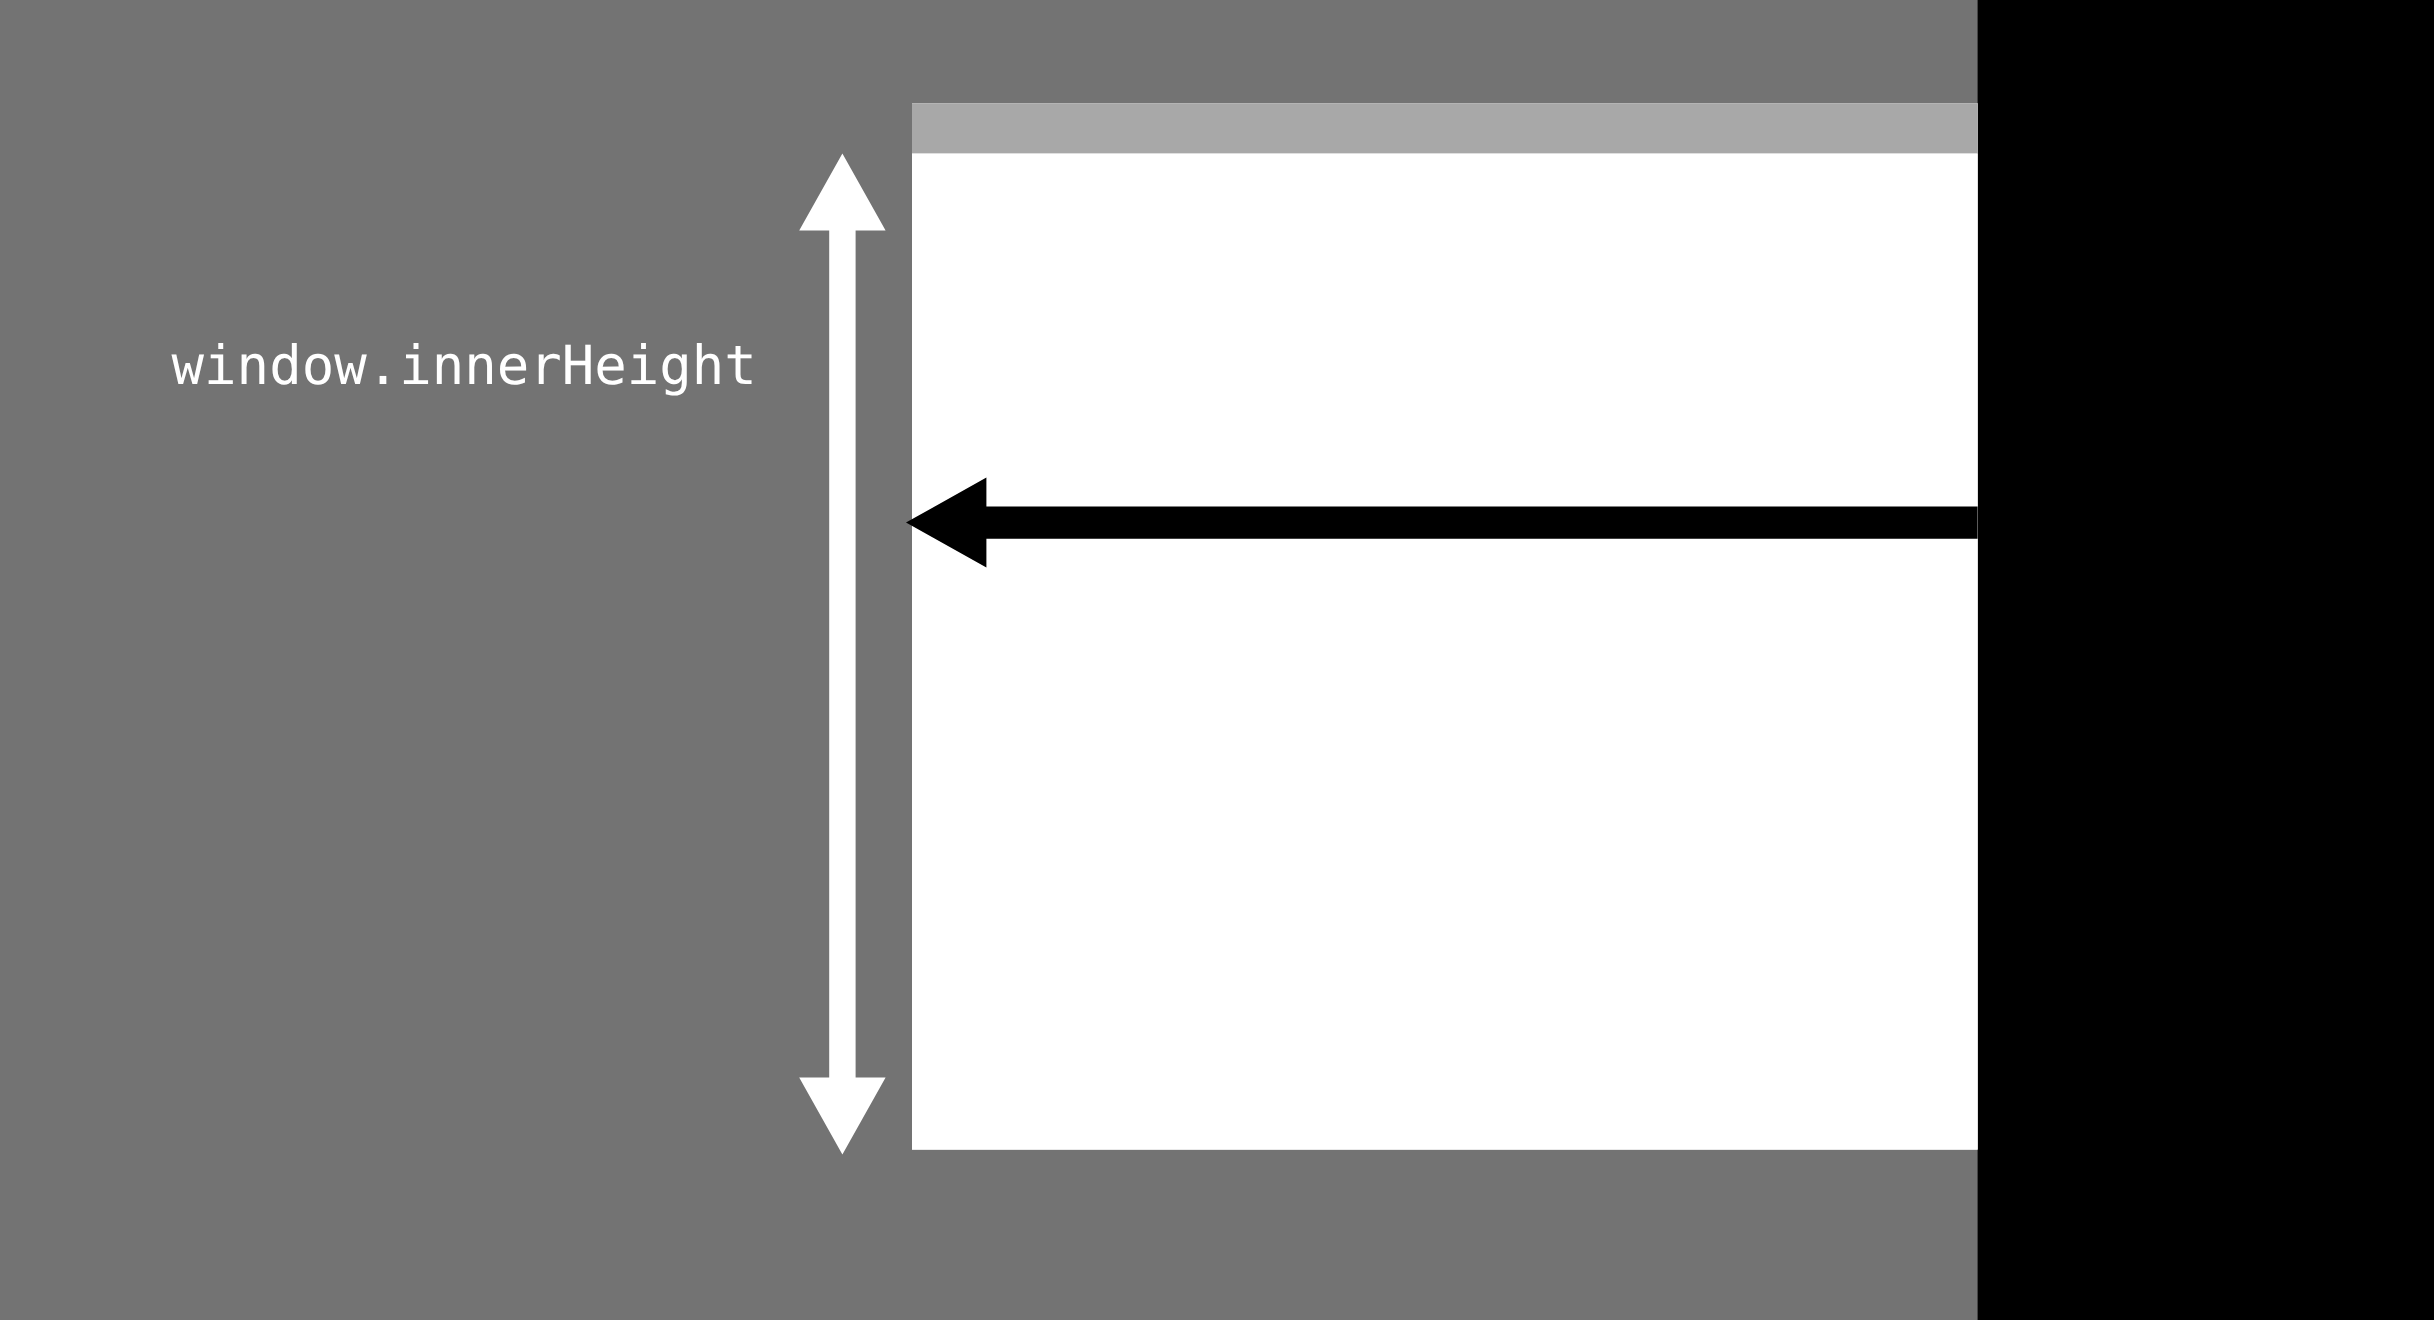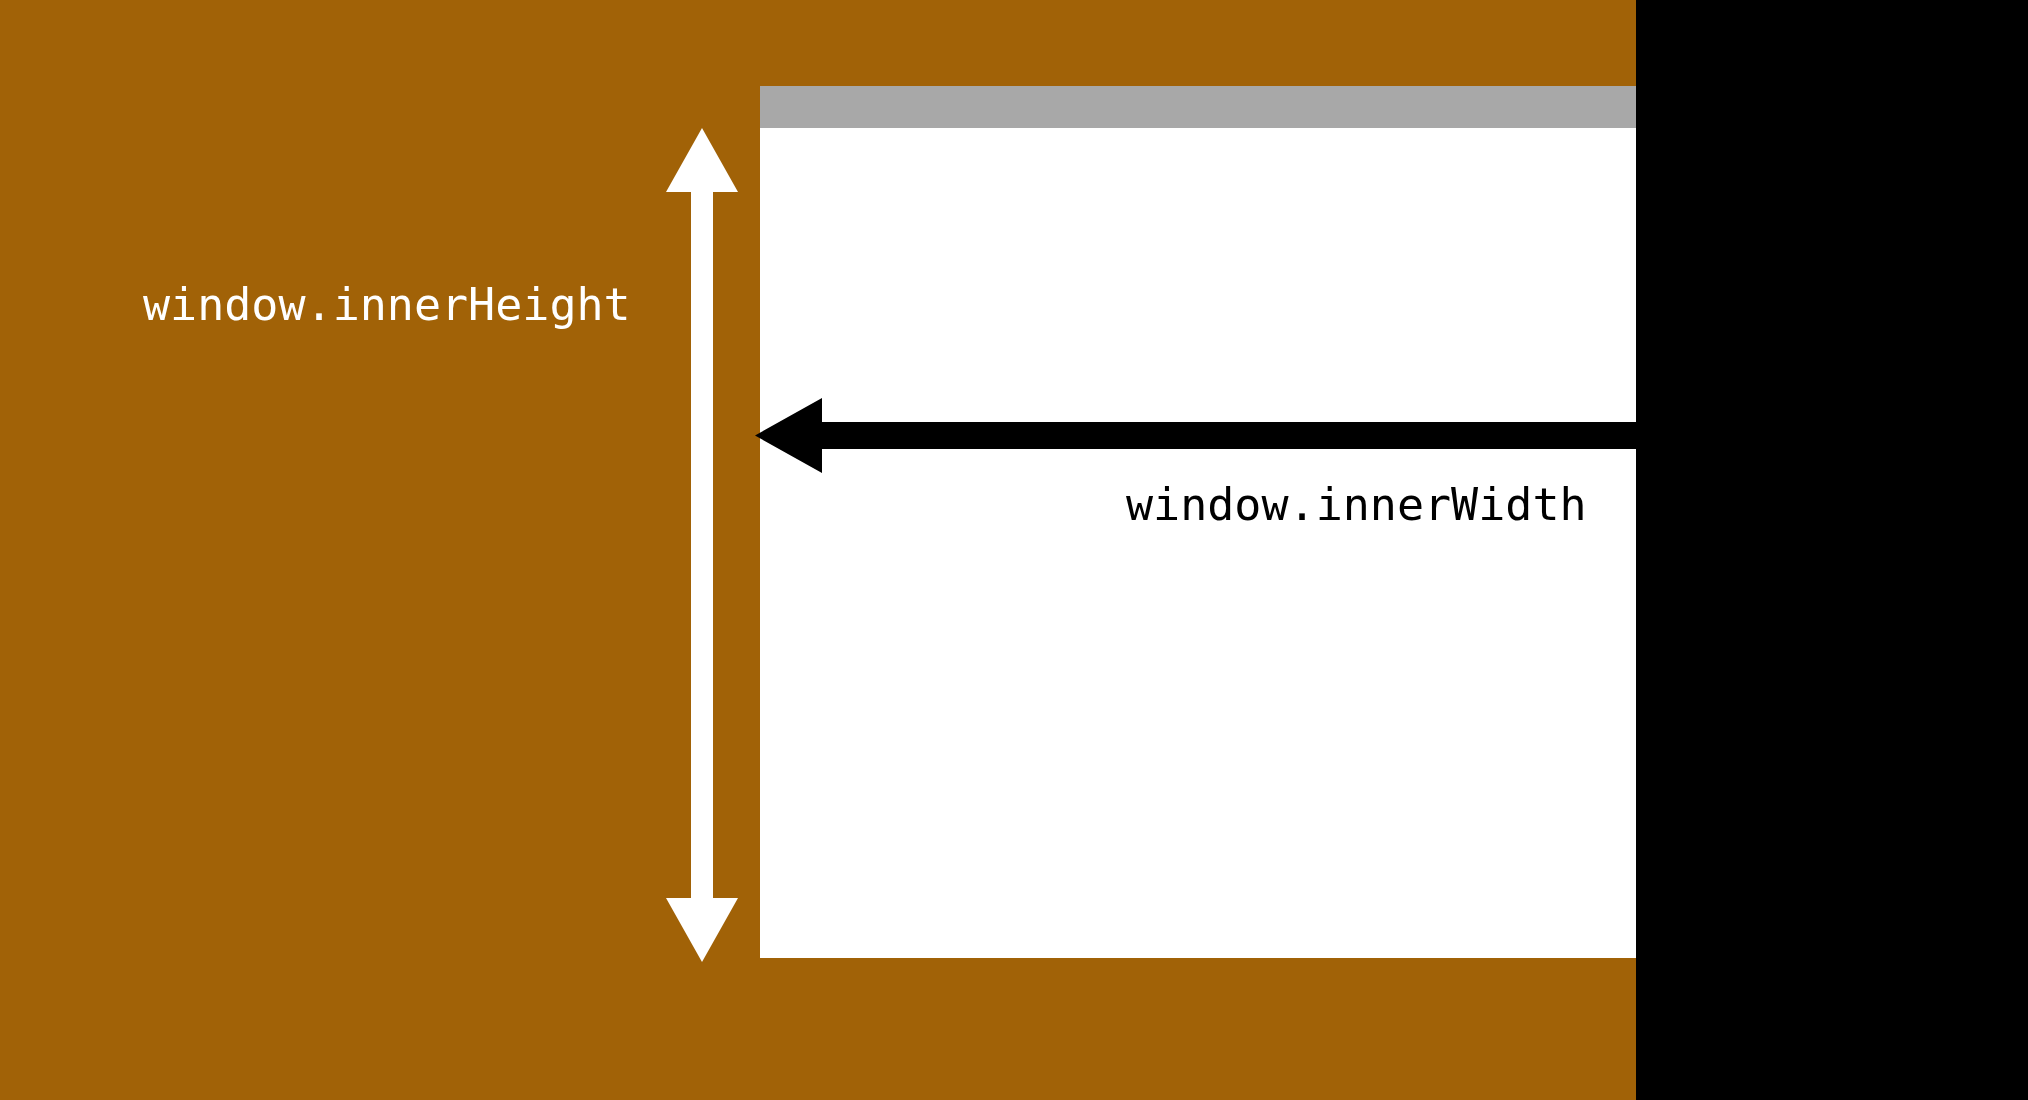--- a/index.html
+++ b/index.html
@@ -5,23 +5,24 @@
 <style>
   html, body {
     margin: 0;
     padding: 0;
     background: #000000;
   }
   #canvas {
     position: relative;
     width: 1636px;
     height: 1100px;
-    background: #a16207;
+    background: #737373;
     overflow: hidden;
     font-family: "DejaVu Sans Mono", "Liberation Mono", monospace;
+    padding-left: 12px;
   }
 
   
   #browser-window {
     position: absolute;
     left: 760px;
     top: 86px;
     width: 1200px;
     height: 872px;
     background: #FFFFFF;
@@ -94,15 +95,14 @@
   <svg id="height-arrow" class="arrow-svg" viewBox="0 0 84 834">
     <polygon points="42,0 78,64 53,64 53,770 78,770 42,834 6,770 31,770 31,64 6,64" fill="#FFFFFF"></polygon>
   </svg>
 
   <svg id="width-arrow" class="arrow-svg" viewBox="0 0 1207 85">
     <polygon points="0,42.5 67,5 67,29 1140,29 1140,5 1207,42.5 1140,80 1140,56 67,56 67,80" fill="#000000"></polygon>
   </svg>
 
   <div id="height-label" class="dim-label">window.innerHeight</div>
 
-  <div id="width-label" class="dim-label">window.innerWidth</div>
 
 </div>
 
 </body></html>

